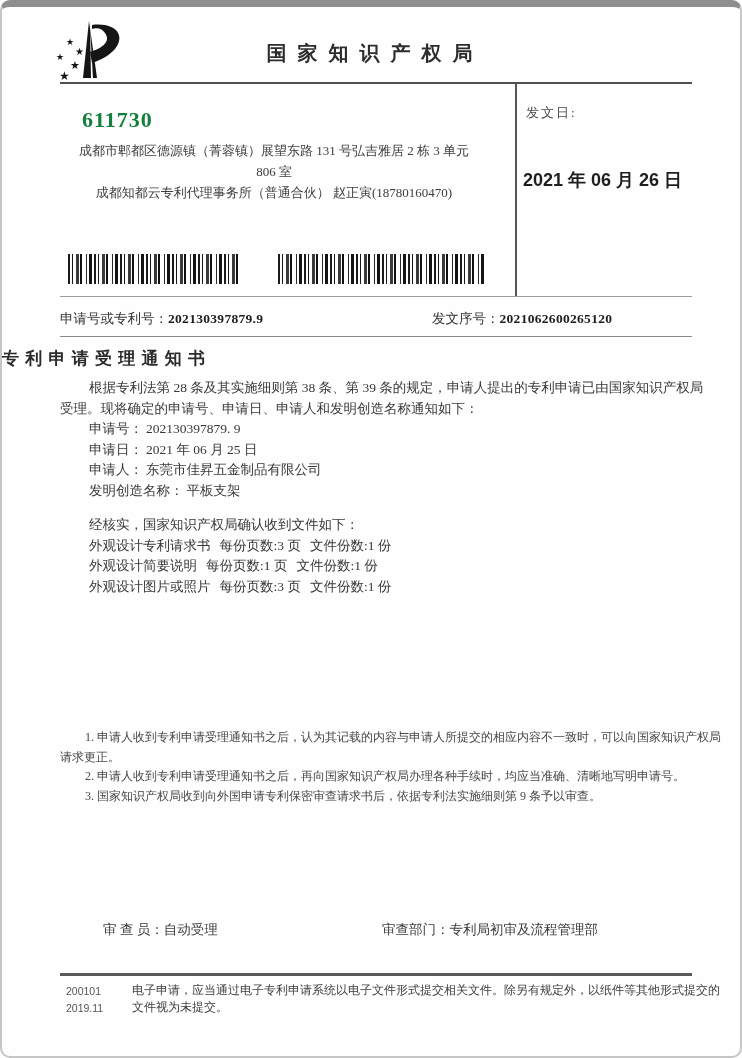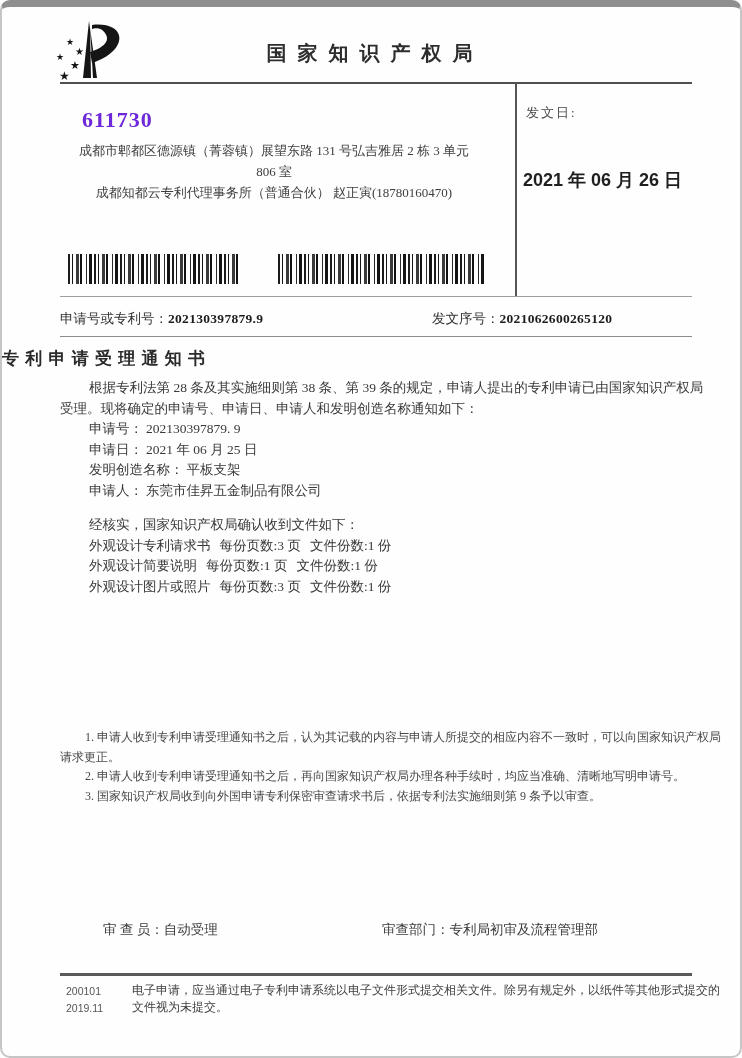--- a/index.html
+++ b/index.html
@@ -23,21 +23,21 @@
   .rule4{top:966px;border-top:3px solid #5a5a5a;}
   .vline{position:absolute;left:513px;top:76px;height:213px;border-left:2px solid #555;}
 
   
   .logo{position:absolute;left:42px;top:13px;width:86px;height:64px;}
   .org-title{position:absolute;left:0;right:0;top:33px;text-align:center;
     font-size:20px;font-weight:bold;letter-spacing:3px;color:#2d2d2d;}
 
   
   .postal{position:absolute;left:80px;top:100px;font-size:22px;font-weight:bold;
-    letter-spacing:1px;color:#6d28d9;}
+    letter-spacing:1px;color:#15803d;}
   .addr{position:absolute;left:58px;top:133px;width:428px;text-align:center;
     font-size:13px;line-height:21px;color:#3d3d3d;}
   .addr div{white-space:nowrap;}
 
   
   .barcodes{position:absolute;left:66px;top:247px;width:418px;height:30px;
     display:flex;justify-content:space-between;}
   .barcode{height:30px;background:repeating-linear-gradient(90deg,
     #1b1b1b 0 2px,#fdfdfd 2px 4px,#161616 4px 5px,#fdfdfd 5px 8px,
     #3a3a3a 8px 11px,#fdfdfd 11px 12px,#111 12px 14px,#fdfdfd 14px 18px,
@@ -142,24 +142,24 @@
     <div class="ti">根据专利法第 28 条及其实施细则第 38 条、第 39 条的规定，申请人提出的专利申请已由国家知识产权局</div>
     <div>受理。现将确定的申请号、申请日、申请人和发明创造名称通知如下：</div>
 
     <div class="field ind">
       <span>申请号：</span><span class="value">202130397879. 9</span>
     </div>
     <div class="field ind">
       <span>申请日：</span><span class="value">2021 年 06 月 25 日</span>
     </div>
     <div class="field ind">
+      <span>申请人：</span><span class="value">东莞市佳昇五金制品有限公司</span>
+    </div>
+    <div class="field ind">
       <span>发明创造名称：</span><span class="value">平板支架</span>
-    </div>
-    <div class="field ind">
-      <span>申请人：</span><span class="value">东莞市佳昇五金制品有限公司</span>
     </div>
 
     <div class="gap14"></div>
 
     <div class="ind">经核实，国家知识产权局确认收到文件如下：</div>
 
     <div class="docline ind">
       <span>外观设计专利请求书</span><span class="pages">每份页数:3 页</span><span class="copies">文件份数:1 份</span>
     </div>
     <div class="docline ind">

